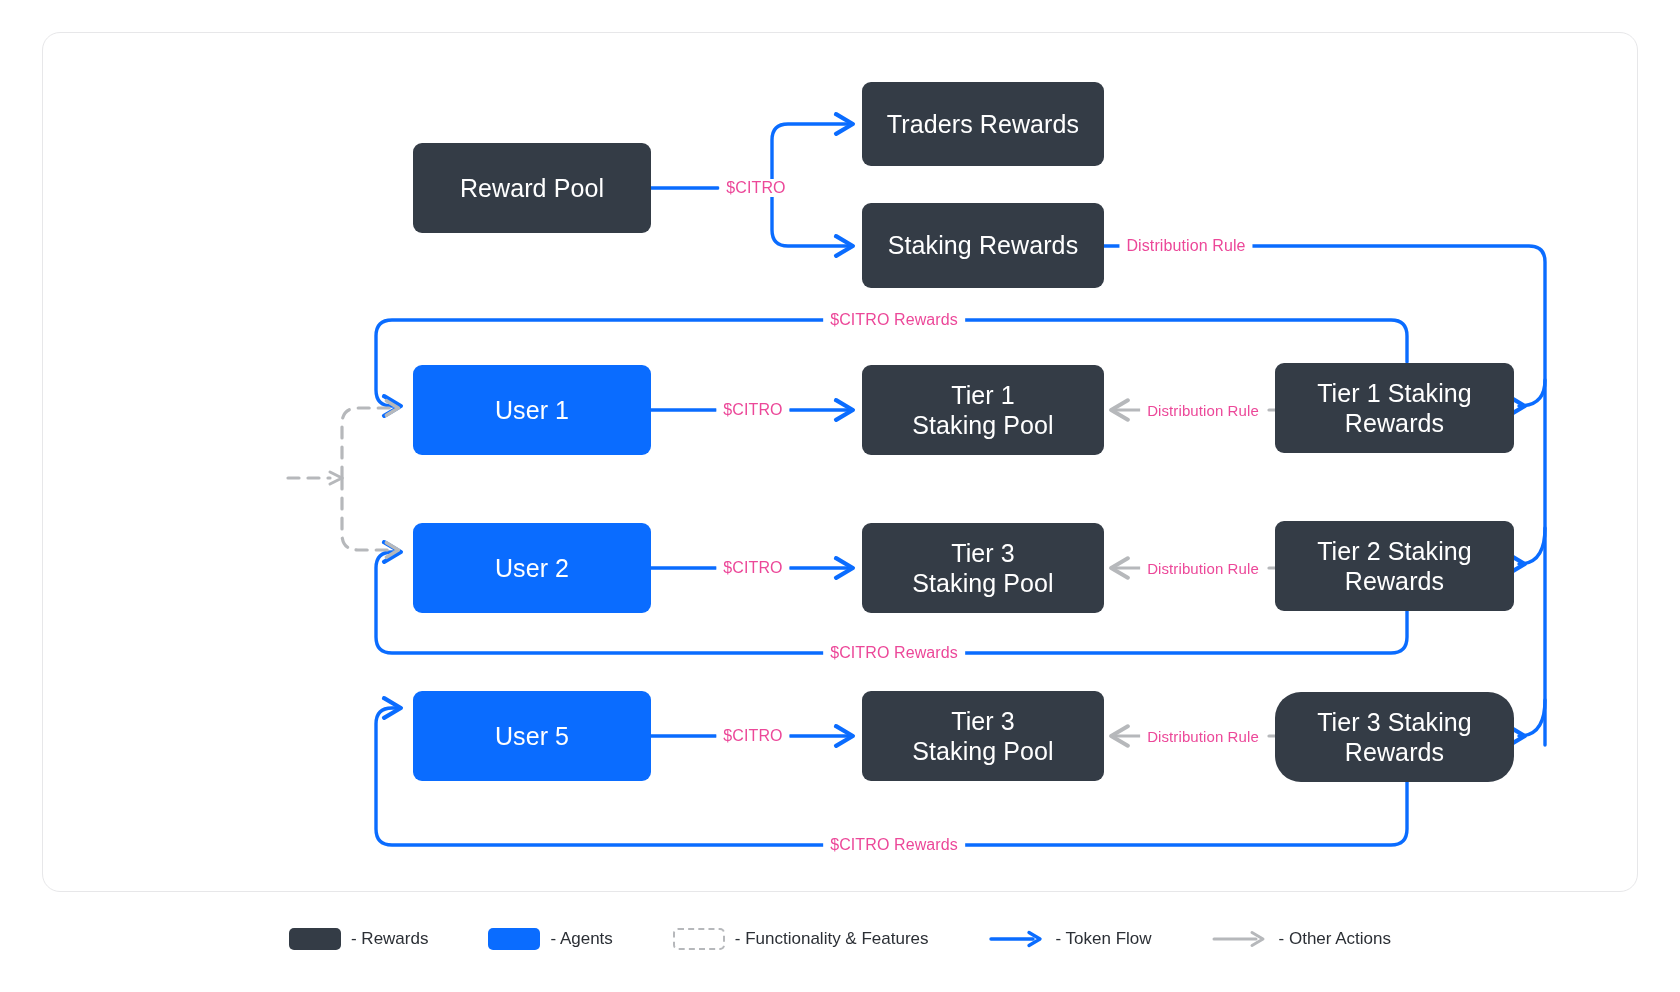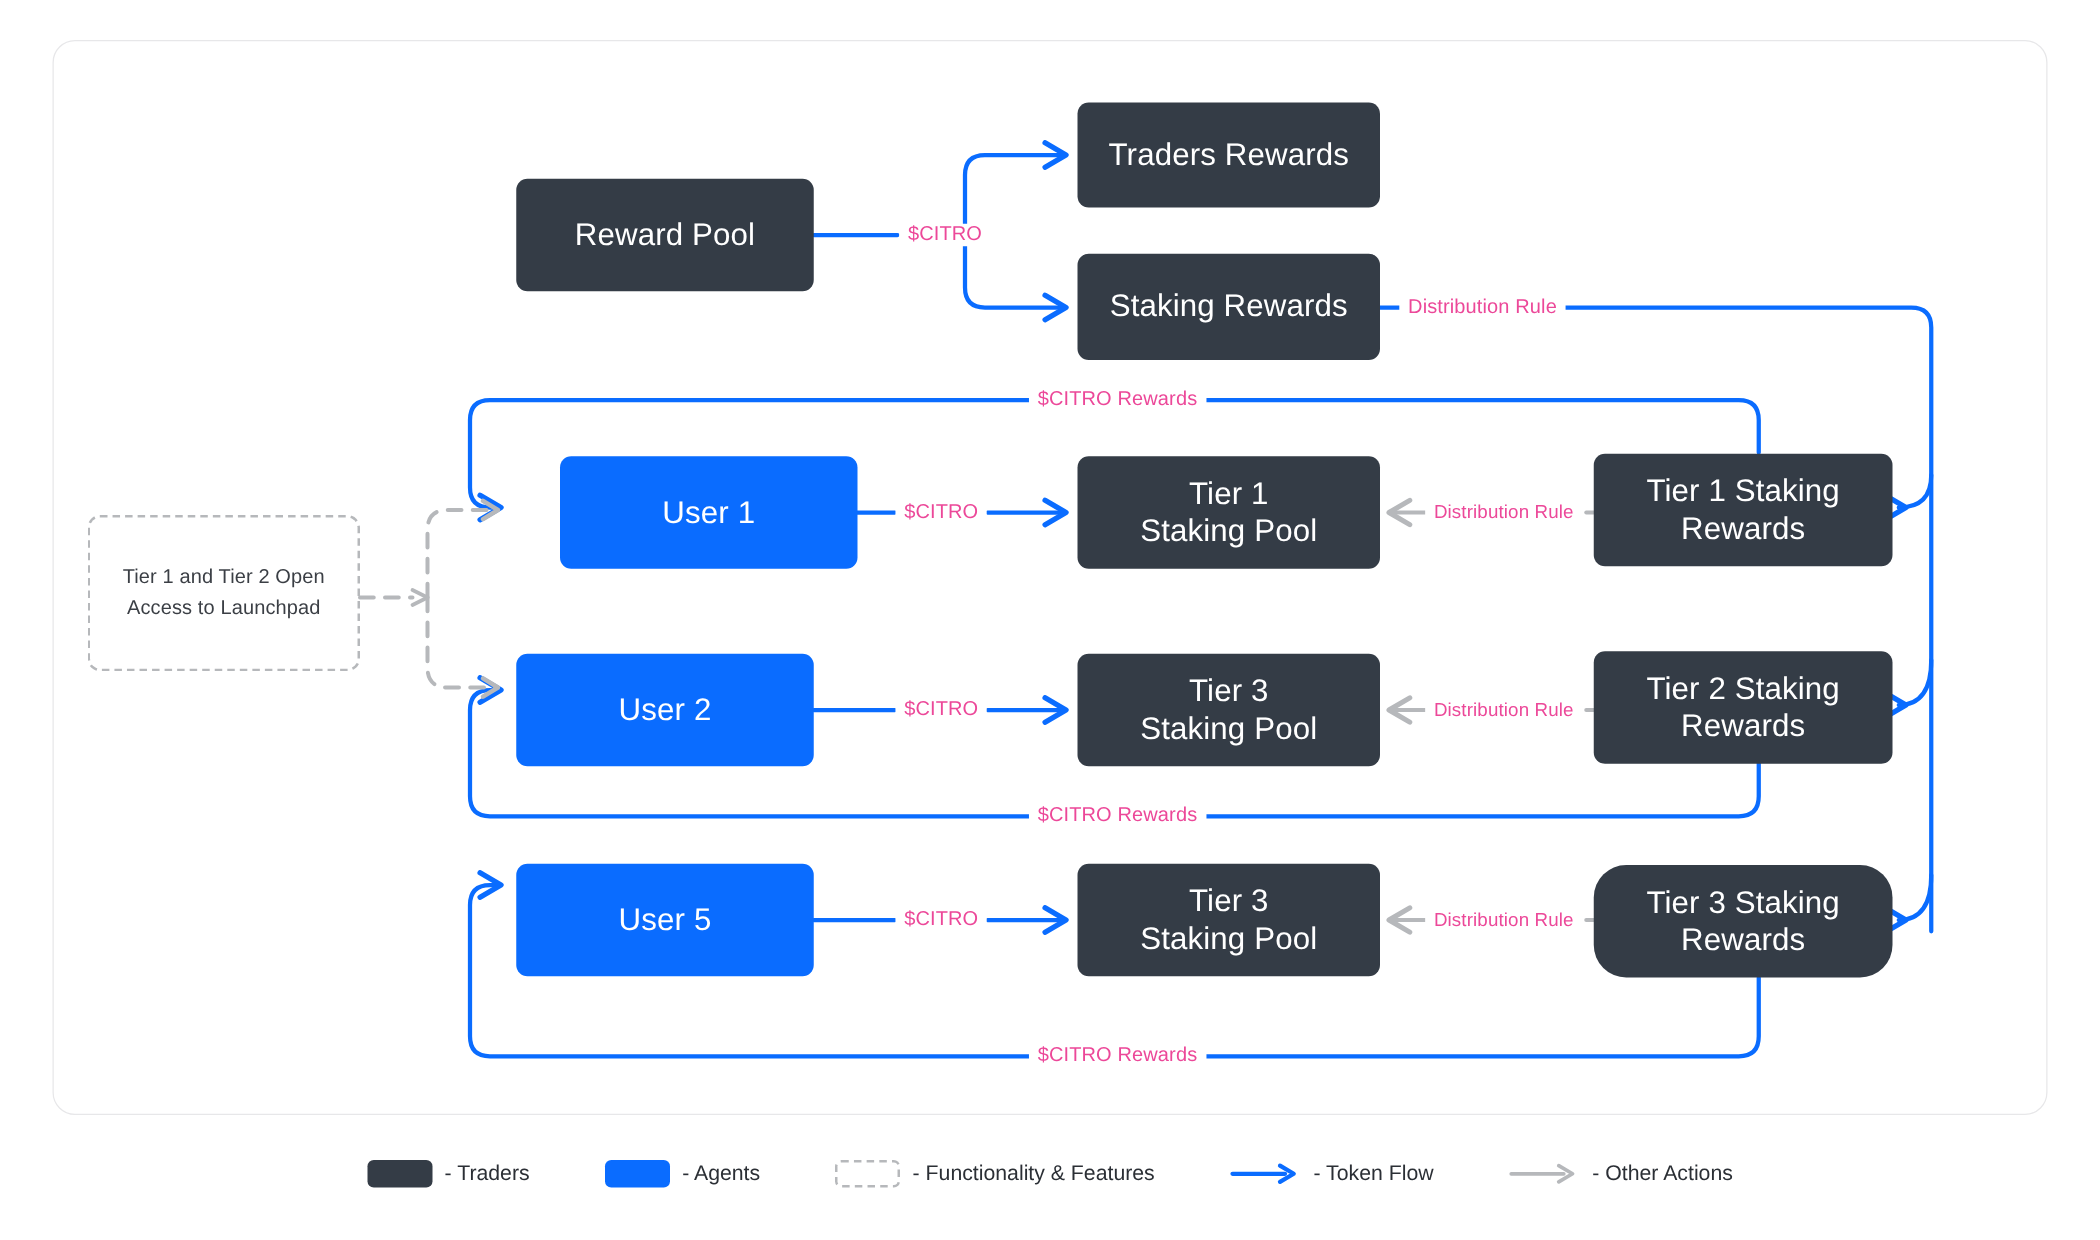--- a/index.html
+++ b/index.html
@@ -139,28 +139,22 @@
   </div>
 
   <div class="node platform n-one" style="left:862px;top:82px;width:242px;height:84px;">
     <span class="lbl">Traders Rewards</span>
   </div>
 
   <div class="node platform n-one" style="left:862px;top:203px;width:242px;height:85px;">
     <span class="lbl">Staking Rewards</span>
   </div>
 
-  <div class="node dashed" style="left:70px;top:412px;width:218px;height:125px;">
-    <span style="display:block;line-height:1.55;">
-      <span>Tier 1 and Tier 2 Open</span><br>
-      <span>Access to Launchpad</span>
-    </span>
-  </div>
-
-  <div class="node agent n-one" style="left:413px;top:365px;width:238px;height:90px;margin-left:35px;">
+
+  <div class="node agent n-one" style="left:413px;top:365px;width:238px;height:90px;">
     <span class="lbl">User 1</span>
   </div>
   <div class="node agent n-one" style="left:413px;top:523px;width:238px;height:90px;">
     <span class="lbl">User 2</span>
   </div>
   <div class="node agent n-one" style="left:413px;top:691px;width:238px;height:90px;">
     <span class="lbl">User 5</span>
   </div>
 
   <div class="node platform n-two" style="left:862px;top:365px;width:242px;height:90px;">
@@ -214,21 +208,21 @@
   <div class="elabel" style="left:753px;top:736px;">$CITRO</div>
 
   <div class="elabel sm" style="left:1203px;top:410px;">Distribution Rule</div>
   <div class="elabel sm" style="left:1203px;top:568px;">Distribution Rule</div>
   <div class="elabel sm" style="left:1203px;top:736px;">Distribution Rule</div>
 
   <div class="legend">
 
     <div class="lg-item">
       <div class="lg-sw platform"></div>
-      <div class="lg-txt">- Traders</div>
+      <div class="lg-txt">- Rewards</div>
     </div>
 
     <div class="lg-item">
       <div class="lg-sw agent"></div>
       <div class="lg-txt">- Agents</div>
     </div>
 
     <div class="lg-item">
       <div class="lg-sw dashed"></div>
       <div class="lg-txt">- Functionality &amp; Features</div>

